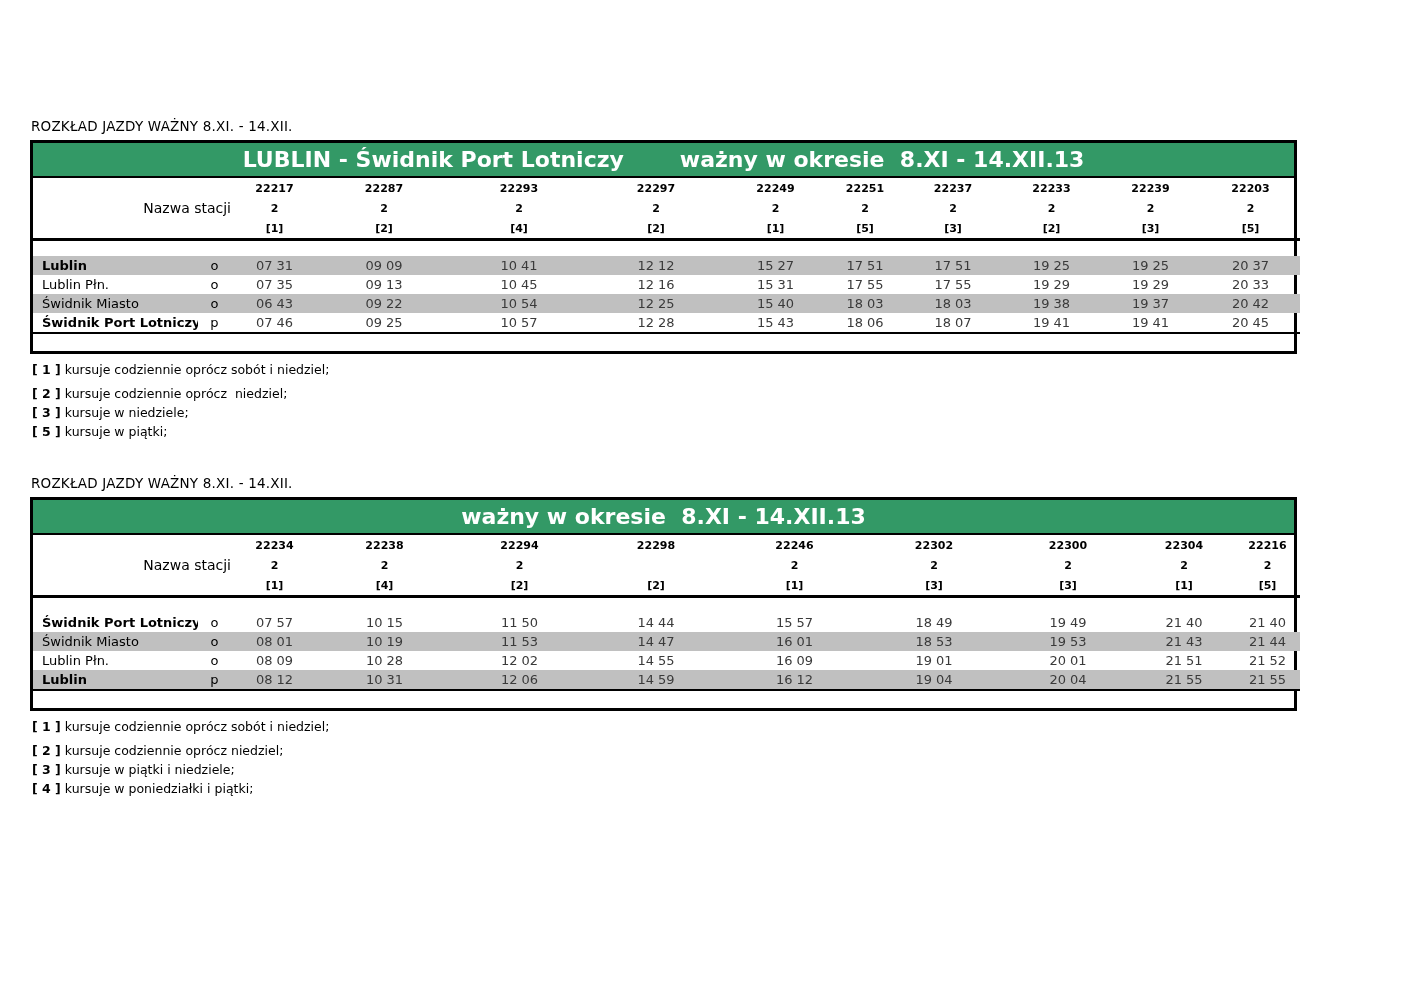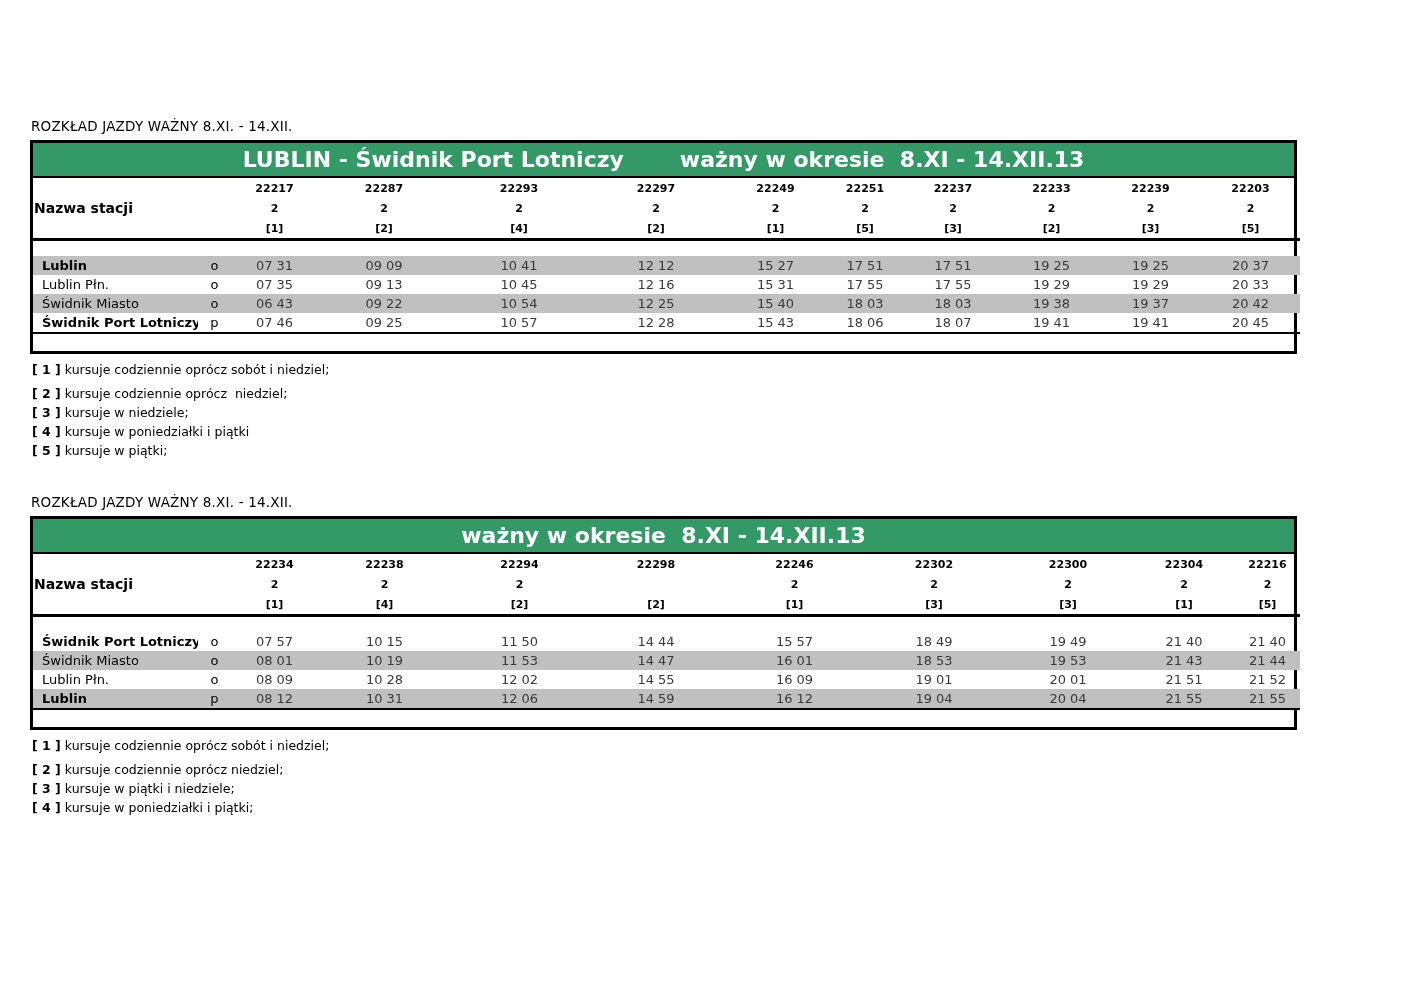--- a/index.html
+++ b/index.html
@@ -7,21 +7,21 @@
         padding:118px 0 0 30px;font-family:"DejaVu Sans","Liberation Sans",sans-serif;color:#000;}
   .caption{font-size:13.5px;white-space:pre;margin:0 0 6px 1px;letter-spacing:.2px;}
   .ttable{width:1267px;border:3px solid #000;box-sizing:border-box;background:#fff;}
   .titlebar{background:var(--green,#339966);border-bottom:2px solid #000;height:33px;
             display:flex;align-items:center;justify-content:center;gap:56px;
             color:#fff;font-weight:bold;font-size:22px;}
   .titlebar span{white-space:pre;}
   table{border-collapse:collapse;table-layout:fixed;width:100%;}
   td,th{padding:0;overflow:hidden;font-weight:normal;}
   thead td{height:20px;font-size:11px;font-weight:bold;text-align:center;}
-  .namehdr{text-align:left;padding-left:1px;font-size:14px;font-weight:bold;vertical-align:middle;}
+  .namehdr{text-align:right;padding-left:1px;font-size:14px;font-weight:normal;vertical-align:middle;}
   tr.sp-top td{height:15px;border-top:3px solid #000;}
   tr.sp-bottom td{height:17px;border-top:2px solid #000;}
   tr.data td{height:19px;font-size:13px;}
   tr.gray td{background:var(--gray,#c0c0c0);}
   .station{text-align:left;padding-left:9px;font-size:14px;white-space:nowrap;}
   .bold{font-weight:bold;}
   .stop{text-align:center;font-size:13px;}
   .time{text-align:center;color:#3a3a3a;}
   .footnotes{margin:8px 0 0 2px;}
   .fn{font-size:12.5px;margin-bottom:4px;}
@@ -161,21 +161,20 @@
               <td colspan="12"></td>
             </tr>
         </tbody>
       </table>
     </div>
 
     <div class="footnotes">
       <div class="fn"><span class="fn-ref">[ 1 ]</span> <span class="fn-text">kursuje codziennie oprócz sobót i niedziel;</span></div>
       <div class="fn"><span class="fn-ref">[ 2 ]</span> <span class="fn-text">kursuje codziennie oprócz  niedziel;</span></div>
       <div class="fn"><span class="fn-ref">[ 3 ]</span> <span class="fn-text">kursuje w niedziele;</span></div>
-      <div class="fn"><span class="fn-ref">[ 4 ]</span> <span class="fn-text">kursuje w poniedziałki i piątki</span></div>
       <div class="fn"><span class="fn-ref">[ 5 ]</span> <span class="fn-text">kursuje w piątki;</span></div>
     </div>
   </section>
 
   <section class="section2">
     <div class="caption">ROZKŁAD JAZDY WAŻNY 8.XI. - 14.XII.</div>
 
     <div class="ttable">
       <div class="titlebar">
         <span>ważny w okresie  8.XI - 14.XII.13</span>

